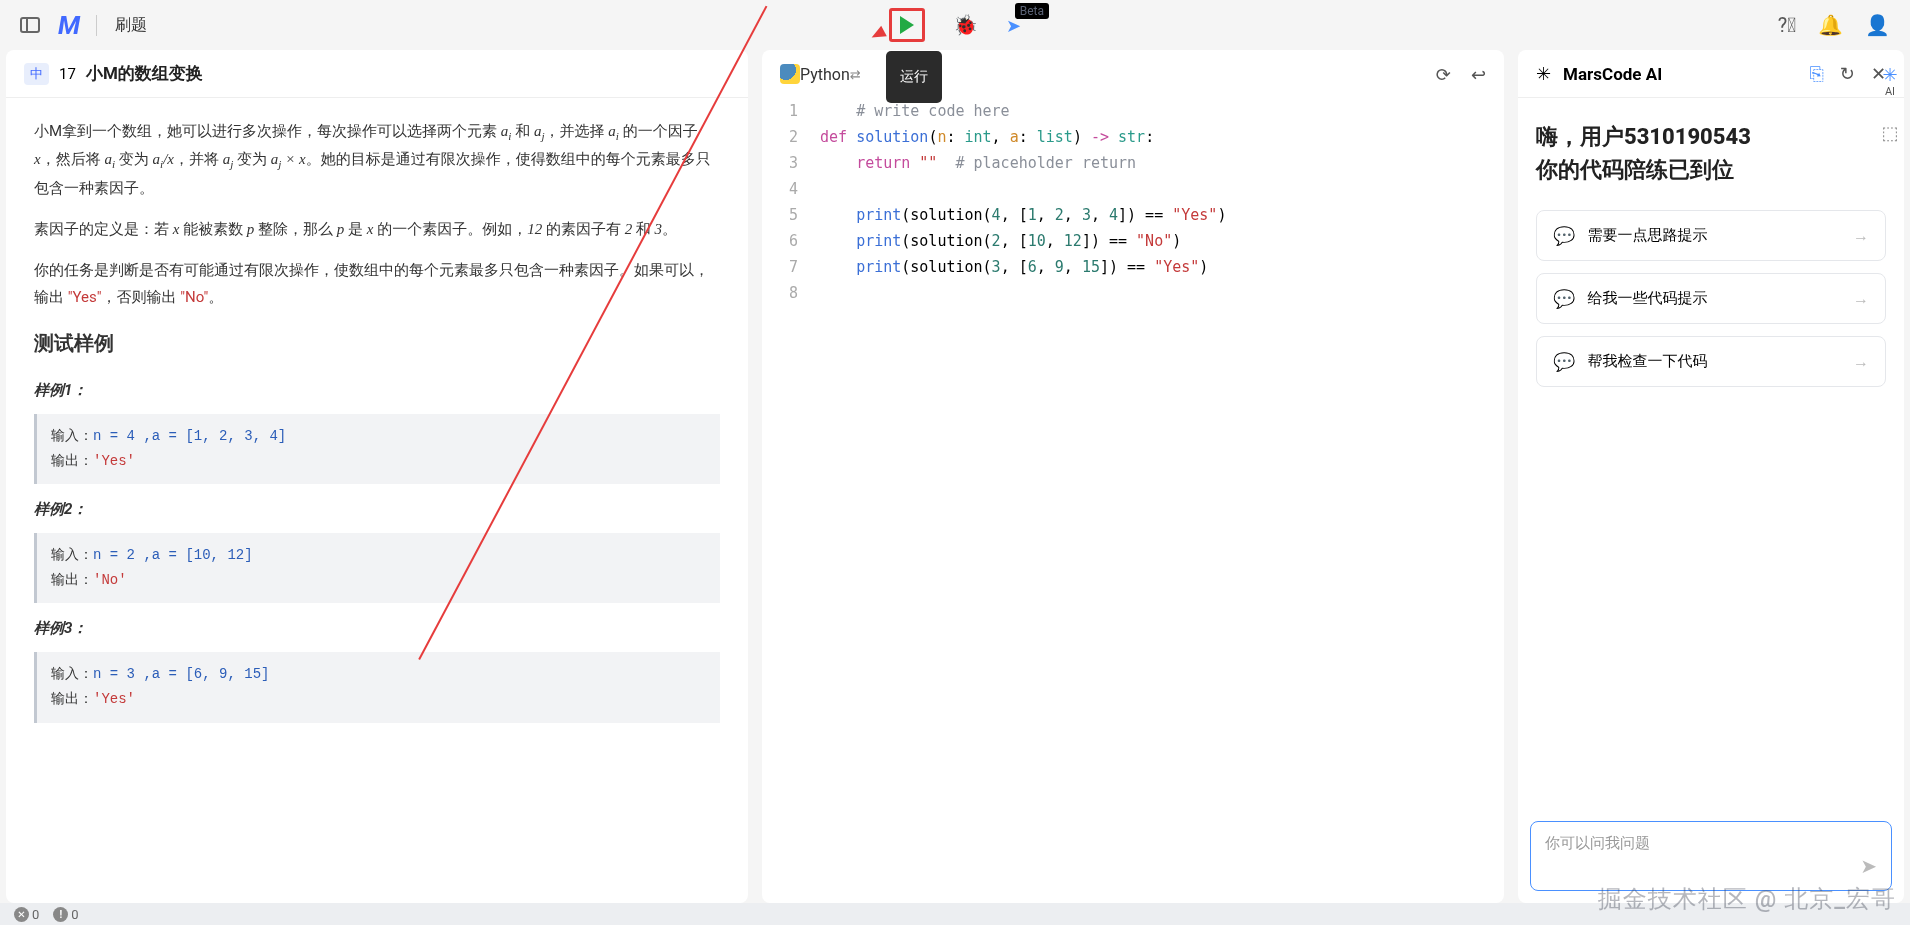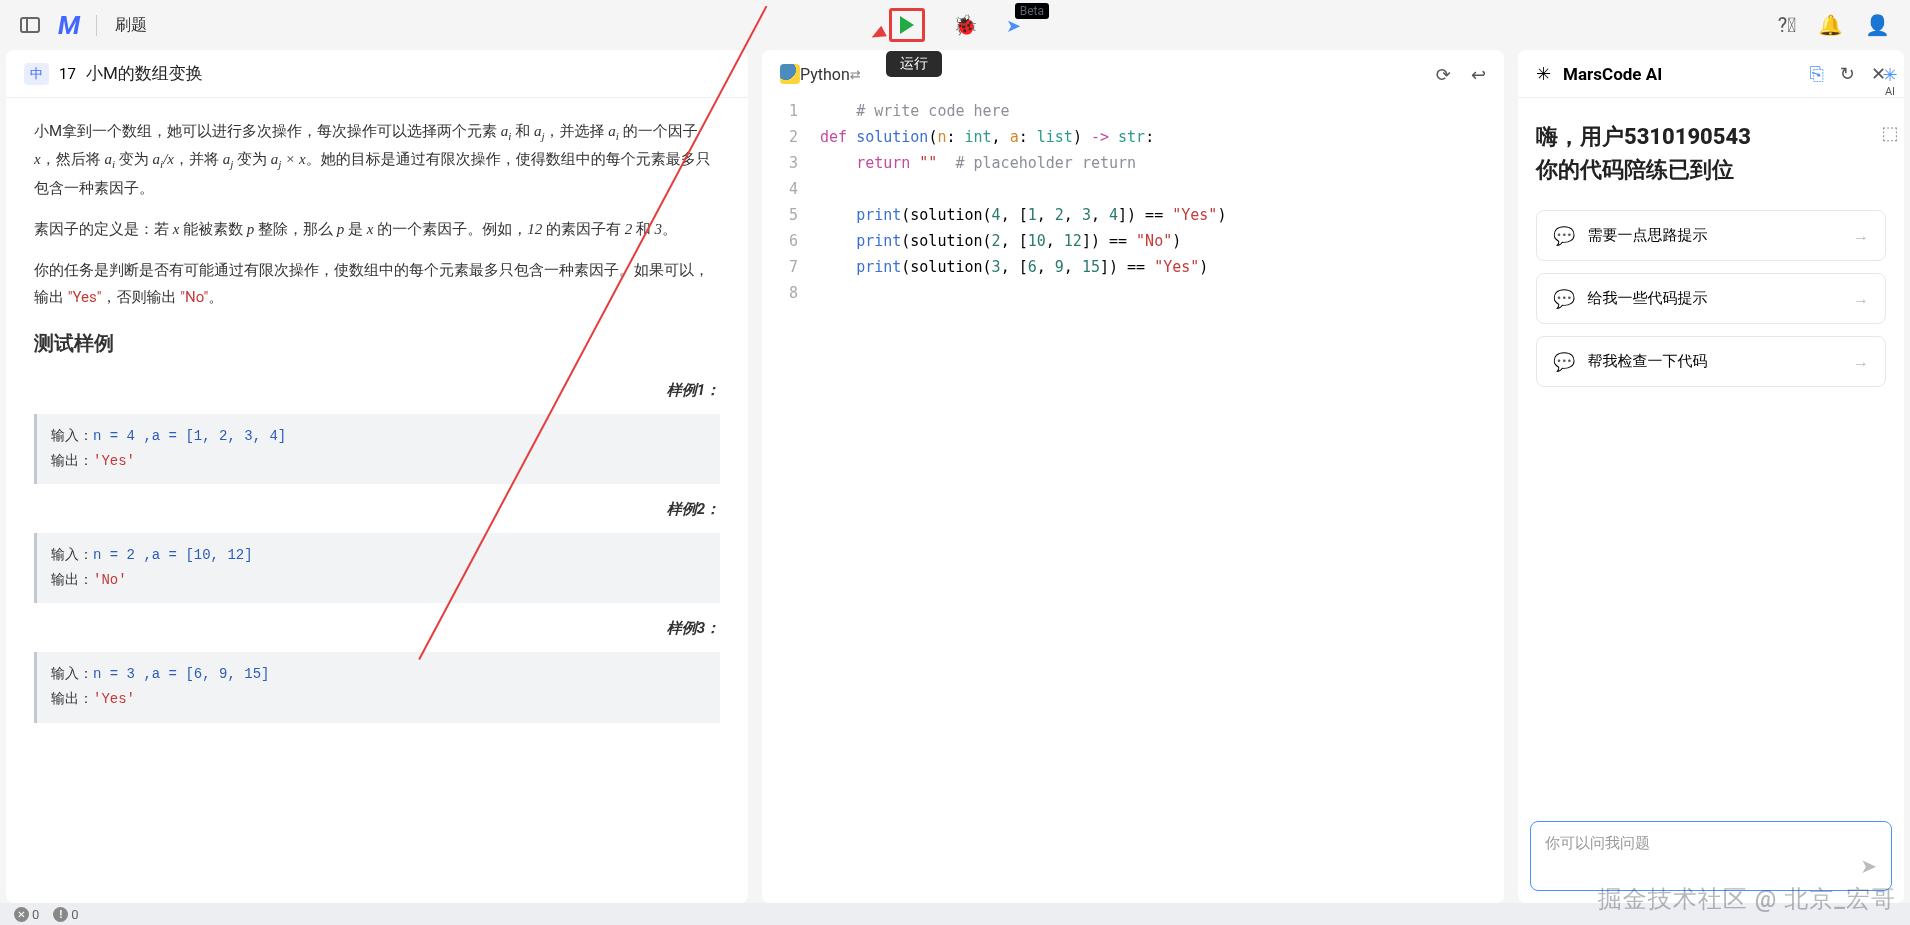--- a/index.html
+++ b/index.html
@@ -12,43 +12,43 @@
 .panel-icon::before { content: ""; position: absolute; left: 4px; top: 0; bottom: 0; width: 2px; background: #666; }
 .logo-m { font-size: 26px; font-weight: 700; color: #4169ff; font-style: italic; letter-spacing: -2px; }
 .nav-text { font-size: 16px; color: #333; border-left: 1px solid #ccc; padding-left: 18px; }
 .topbar-center { position: absolute; left: 50%; transform: translateX(-50%); display: flex; align-items: center; gap: 28px; }
 .run-btn-wrap { border: 3px solid #e63c3c; padding: 5px 8px; border-radius: 3px; position: relative; cursor: pointer; }
 .play-icon { width: 0; height: 0; border-left: 14px solid #22aa44; border-top: 9px solid transparent; border-bottom: 9px solid transparent; }
 .bug-icon { color: #4a7a3a; font-size: 20px; cursor: pointer; }
 .send-icon-wrap { position: relative; cursor: pointer; }
 .send-icon { color: #4a90ff; font-size: 18px; }
 .beta-badge { position: absolute; top: -12px; right: -28px; background: #000000; color: #5a6275; font-size: 12px; padding: 1px 5px; border-radius: 3px; }
-.run-tooltip { position: absolute; top: 40px; left: -6px; background: #2b2b2b; color: #fff; padding: 4px 14px; border-radius: 5px; font-size: 14px; white-space: nowrap; }
+.run-tooltip { position: absolute; top: 40px; left: -6px; background: #2b2b2b; color: #fff; padding: 17px 14px; border-radius: 5px; font-size: 14px; white-space: nowrap; }
 .topbar-right { margin-left: auto; display: flex; align-items: center; gap: 22px; color: #555; }
 .topbar-right > * { cursor: pointer; font-size: 20px; }
 
 
 .arrow-line { position: absolute; width: 2px; background: #e63c3c; transform-origin: top left; z-index: 100; pointer-events: none; }
 .arrow-head { position: absolute; width: 0; height: 0; border-right: 14px solid #e63c3c; border-top: 6px solid transparent; border-bottom: 6px solid transparent; transform-origin: right center; z-index: 100; pointer-events: none; }
 
 
 .main { display: flex; height: calc(925px - 50px - 22px); gap: 14px; padding: 0 6px; }
 
 
 .left-panel { width: 742px; background: #fff; border-radius: 8px; display: flex; flex-direction: column; overflow: hidden; }
 .left-header { height: 48px; display: flex; align-items: center; padding: 0 18px; border-bottom: 1px solid #eee; gap: 10px; }
 .diff-badge { background: #e8eefc; color: #4169ff; font-size: 13px; padding: 2px 6px; border-radius: 4px; }
 .prob-num { color: #000000; font-size: 15px; }
-.prob-title { font-size: 17px; font-weight: 400; color: #222; }
+.prob-title { font-size: 17px; font-weight: 700; color: #222; }
 .left-body { padding: 20px 28px; overflow-y: auto; font-size: 15px; color: #333; line-height: 1.8; }
 .left-body h3 { font-size: 20px; font-weight: 700; margin: 14px 0 16px; }
 .left-body p { margin-bottom: 14px; }
 .math-i { font-style: italic; font-family: "Times New Roman", serif; }
 .sub { font-size: 0.75em; vertical-align: sub; font-style: italic; font-family: "Times New Roman", serif; }
-.sample-title { font-weight: 700; font-style: italic; margin: 12px 0 10px; font-size: 15px; text-align: right; }
+.sample-title { font-weight: 700; font-style: italic; margin: 12px 0 10px; font-size: 15px; }
 .code-block { background: #f2f3f5; border-left: 3px solid #c2c8d1; padding: 10px 14px; font-family: "Courier New", monospace; font-size: 14px; white-space: pre; margin-bottom: 12px; }
 .tok-lbl { color: #333; }
 .tok-val { color: #2b5db8; }
 .tok-str { color: #c43a3a; }
 
 
 .code-panel { width: 742px; background: #fff; border-radius: 8px; display: flex; flex-direction: column; overflow: hidden; }
 .code-header { height: 48px; display: flex; align-items: center; padding: 0 18px; }
 .py-icon { width: 20px; height: 20px; background: radial-gradient(circle at 30% 30%, #4b8bbe 50%, #ffd43b 50%); border-radius: 4px; }
 .lang-label { font-size: 16px; color: #333; }

